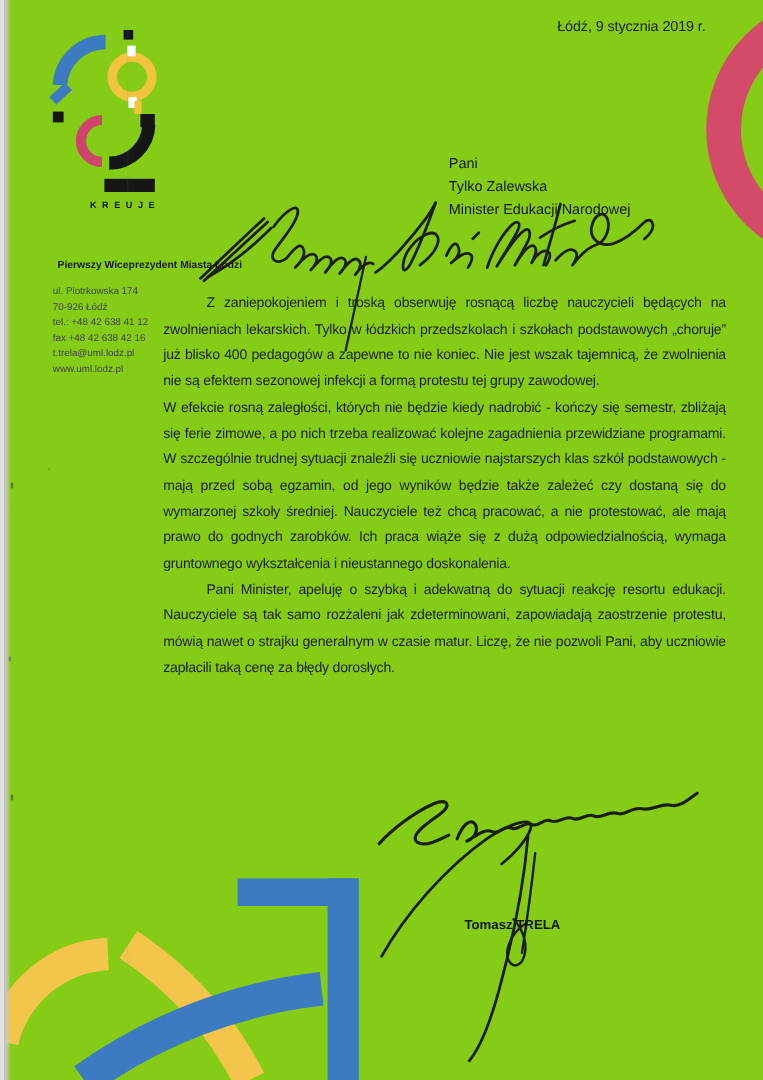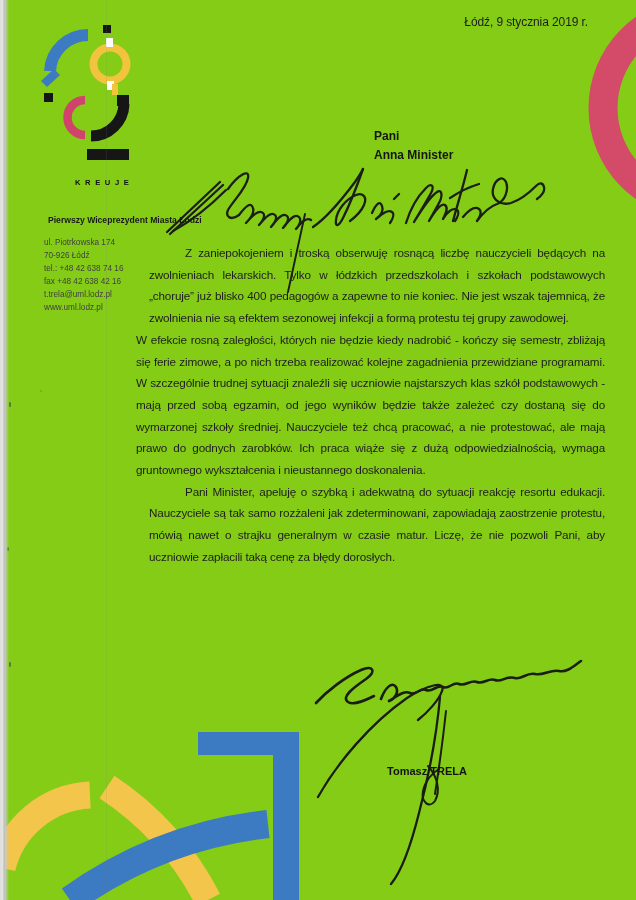--- a/index.html
+++ b/index.html
@@ -11,35 +11,35 @@
     color:#1d1d1d;
     padding-left:30px;
   }
   .gfx, .ink { position:absolute; left:0; top:0; width:636px; height:900px; pointer-events:none; }
   .gfx { z-index:1; }
   .ink { z-index:4; }
   .txt { position:absolute; z-index:3; }
 
   .date-line { top:15px; right:78px; font-size:12px; letter-spacing:-0.1px; }
 
-  .kreuje { left:75px; top:178px; font-size:7.6px; font-weight:bold; letter-spacing:4.6px; color:#121212; }
+  .kreuje { left:75px; top:166px; font-size:7.6px; font-weight:bold; letter-spacing:4.6px; color:#121212; }
 
   .sender-title { left:48px; top:215px; font-size:8.6px; font-weight:bold; color:#1a1a1a; }
 
   .address { left:44px; top:236px; font-size:8.2px; line-height:13px; color:#414141; }
 
-  .recipient { left:374px; top:127px; font-size:12px; font-weight:bold; line-height:18.8px; color:#151515; }
+  .recipient { left:374px; top:127px; font-size:12px; font-weight:normal; line-height:18.8px; color:#151515; }
 
   .body-text {
     left:136px; top:242px; width:469px;
     font-size:11.7px; letter-spacing:-0.15px; line-height:21.7px;
     text-align:justify; color:#1e1e1e;
   }
   .body-text p { margin:0; }
-  .body-text p.indent { text-indent:36px;margin-left:13px; }
+  .body-text p.indent { text-indent:36px; }
 
   .signer-name { left:366px; top:765px; width:122px; text-align:center; font-size:11px; font-weight:bold; color:#141414; }
 
   .fold-line { position:absolute; z-index:5; left:106px; top:0; width:1px; height:900px; background:rgba(130,130,124,0.14); }
   .edge-left { position:absolute; z-index:6; left:0; top:0; width:10px; height:900px;
     background:linear-gradient(to right,#dededd 0px,#e4e4e2 3px,#b7b7b4 4px,#c9c9c7 5px,rgba(255,255,255,0) 9px); }
   .edge-right { position:absolute; z-index:6; right:0; top:0; width:5px; height:900px;
     background:linear-gradient(to left, rgba(0,0,0,0.05), rgba(0,0,0,0)); }
   .speck { position:absolute; z-index:5; background:rgba(60,60,58,0.55); border-radius:1px; }
   .speck.s1 { left:9px;  top:402px; width:2px; height:5px; }
@@ -86,29 +86,30 @@
 
   <div class="txt date-line">Łódź, 9 stycznia 2019 r.</div>
 
   <div class="txt kreuje">KREUJE</div>
 
   <div class="txt sender-title">Pierwszy Wiceprezydent Miasta Łodzi</div>
 
   <div class="txt address">
     <div>ul. Piotrkowska 174</div>
     <div>70-926 Łódź</div>
-    <div>tel.: +48 42 638 74 16</div>
+    <div>tel.: +48 42 638 41 12</div>
     <div>fax +48 42 638 42 16</div>
     <div>t.trela@uml.lodz.pl</div>
     <div>www.uml.lodz.pl</div>
   </div>
 
   <div class="txt recipient">
     <div>Pani</div>
-    <div>Anna Minister</div>
+    <div>Tylko Zalewska</div>
+    <div>Minister Edukacji Narodowej</div>
   </div>
 
   <div class="txt body-text">
     <p class="indent">Z zaniepokojeniem i troską obserwuję rosnącą liczbę nauczycieli będących na zwolnieniach lekarskich. Tylko w łódzkich przedszkolach i szkołach podstawowych „choruje” już blisko 400 pedagogów a zapewne to nie koniec. Nie jest wszak tajemnicą, że zwolnienia nie są efektem sezonowej infekcji a formą protestu tej grupy zawodowej.</p>
     <p>W efekcie rosną zaległości, których nie będzie kiedy nadrobić - kończy się semestr, zbliżają się ferie zimowe, a po nich trzeba realizować kolejne zagadnienia przewidziane programami. W szczególnie trudnej sytuacji znaleźli się uczniowie najstarszych klas szkół podstawowych - mają przed sobą egzamin, od jego wyników będzie także zależeć czy dostaną się do wymarzonej szkoły średniej. Nauczyciele też chcą pracować, a nie protestować, ale mają prawo do godnych zarobków. Ich praca wiąże się z dużą odpowiedzialnością, wymaga gruntownego wykształcenia i nieustannego doskonalenia.</p>
     <p class="indent">Pani Minister, apeluję o szybką i adekwatną do sytuacji reakcję resortu edukacji. Nauczyciele są tak samo rozżaleni jak zdeterminowani, zapowiadają zaostrzenie protestu, mówią nawet o strajku generalnym w czasie matur. Liczę, że nie pozwoli Pani, aby uczniowie zapłacili taką cenę za błędy dorosłych.</p>
   </div>
 
   <div class="txt signer-name">Tomasz TRELA</div>
 

